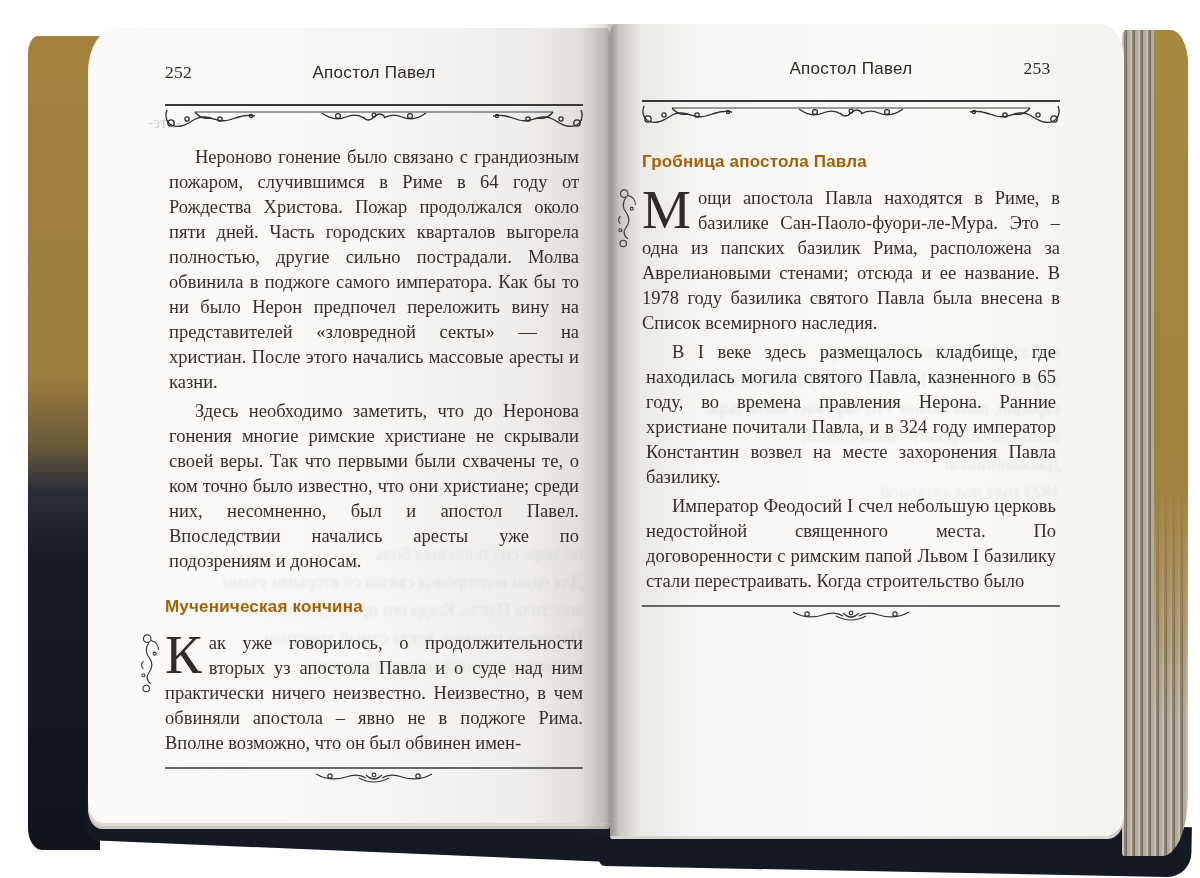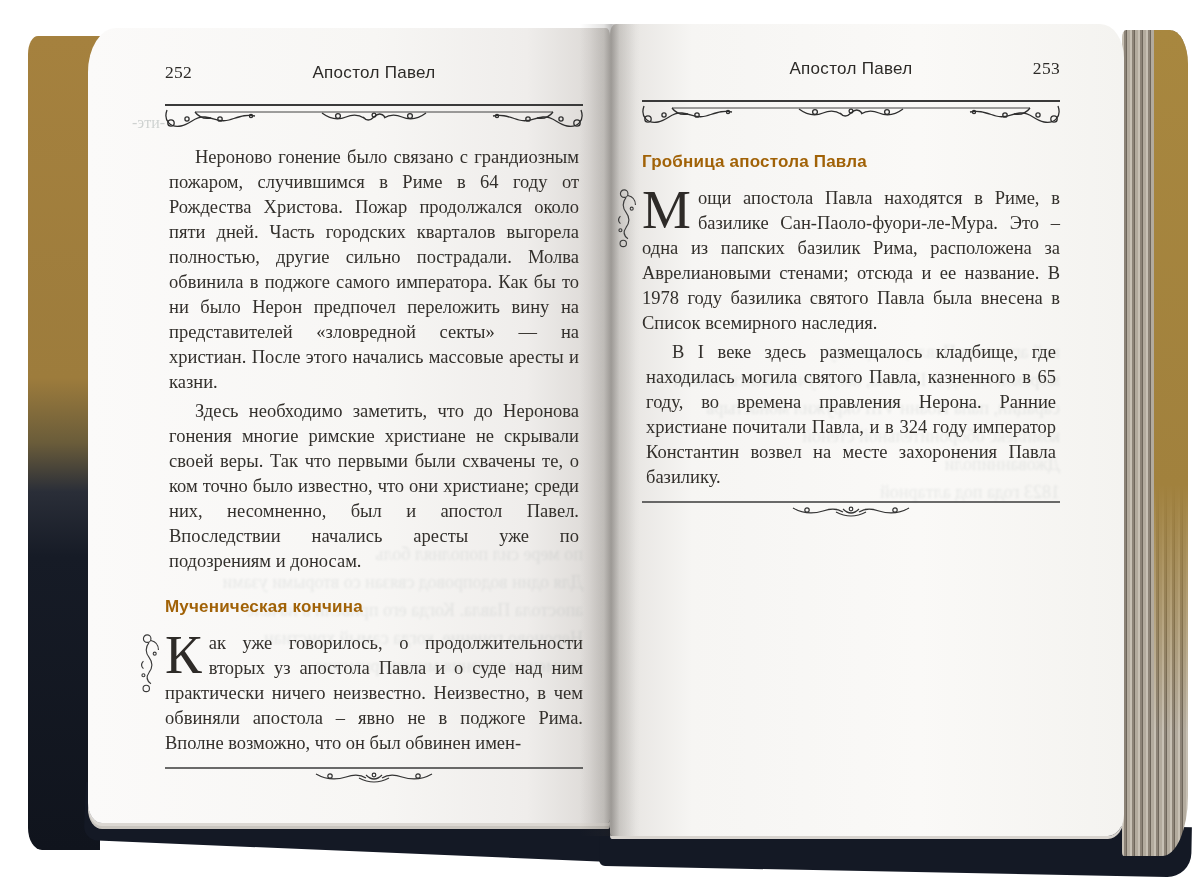--- a/index.html
+++ b/index.html
@@ -67,21 +67,21 @@
   .running-head {
     display:flex; align-items:baseline;
     border-bottom:2px solid #3a3a3a; padding-bottom:19px;
     font-size:17.5px; letter-spacing:.3px;
   }
   .running-title {
     flex:1; text-align:center;
     font-family:"Liberation Sans","DejaVu Sans",sans-serif; font-size:17px; color:#2c2a27;
   }
   .folio { width:46px; color:#2c2a27; }
-  .folio-right { text-align:right; }
+  .folio-right { text-align:center; }
   .headpiece { display:block; margin:1px 0 12px; }
   .para { margin:4px; text-indent:26px; }
   .para.no-indent { text-indent:0; }
   .section-heading {
     font-family:"Liberation Sans","DejaVu Sans",sans-serif;
     font-weight:bold; font-size:17px; letter-spacing:.2px;
     text-align:left; color:#a16207; margin:20px 0 12px; text-indent:0;
   }
   .dropcap-para { position:relative; margin:0; text-indent:0; }
   .dropcap {
@@ -112,21 +112,21 @@
   <div class="cover-bottom-left"></div>
   <div class="cover-bottom-right"></div>
   <div class="fore-edge">
     <div class="fore-edge-gold"></div>
   </div>
 
   <div class="page page-left"></div>
   <div class="page page-right"></div>
   <div class="gutter-shadow"></div>
 
-  <div class="ghost-fragment" style="left:132px; top:114px;">-эти-</div>
+  <div class="ghost-fragment" style="left:148px; top:114px;">-эти-</div>
   <div class="ghost" style="left:165px; top:540px;">
     <div>по мере сил пополнял боль</div>
     <div>Для один водопровод связан со вторыми узами</div>
     <div>апостола Павла. Когда его привели в начале</div>
     <div>Нероново гонение, когда самый христиан</div>
     <div>временем гонения многие римские</div>
   </div>
 
   <div class="ghost" style="left:642px; top:338px;">
     <div>вой апостола Павла, когда ему</div>
@@ -255,20 +255,21 @@
           <circle cx="7" cy="59" r="3.4"></circle>
           <path d="M4,30 q-4,4 0,8"></path>
           <circle cx="16" cy="22" r="1.6"></circle>
           <circle cx="4" cy="45" r="1.6"></circle>
         </g>
       </svg>
       <span class="dropcap">М</span><span>ощи апостола Павла находятся в Риме, в базилике Сан-Паоло-фуори-ле-Мура. Это – одна из папских базилик Рима, расположена за Аврелиановыми стенами; отсюда и ее название. В 1978 году базилика святого Павла была внесена в Список всемирного наследия.</span>
     </p>
 
     <p class="para">В I веке здесь размещалось кладбище, где находилась могила святого Павла, казненного в 65 году, во времена правления Нерона. Ранние христиане почитали Павла, и в 324 году император Константин возвел на месте захоронения Павла базилику.</p>
+    <p class="para">Император Феодосий I счел небольшую церковь недостойной священного места. По договоренности с римским папой Львом I базилику стали перестраивать. Когда строительство было</p>
 
     <svg class="footer-ornament" width="418" height="22" viewBox="0 0 418 22">
       <line x1="0" y1="2" x2="418" y2="2" stroke="#3a3a3a" stroke-width="1.3"></line>
       <g stroke="#333333" fill="none" stroke-width="1.2" transform="translate(209,0)">
         <path d="M-58,8 q14,8 30,3 q12,-4 20,1"></path>
         <path d="M58,8 q-14,8 -30,3 q-12,-4 -20,1"></path>
         <circle cx="-44" cy="10" r="2.2"></circle>
         <circle cx="44" cy="10" r="2.2"></circle>
         <path d="M-8,9 q8,8 16,0"></path>
         <circle cx="0" cy="9" r="1.8"></circle>

